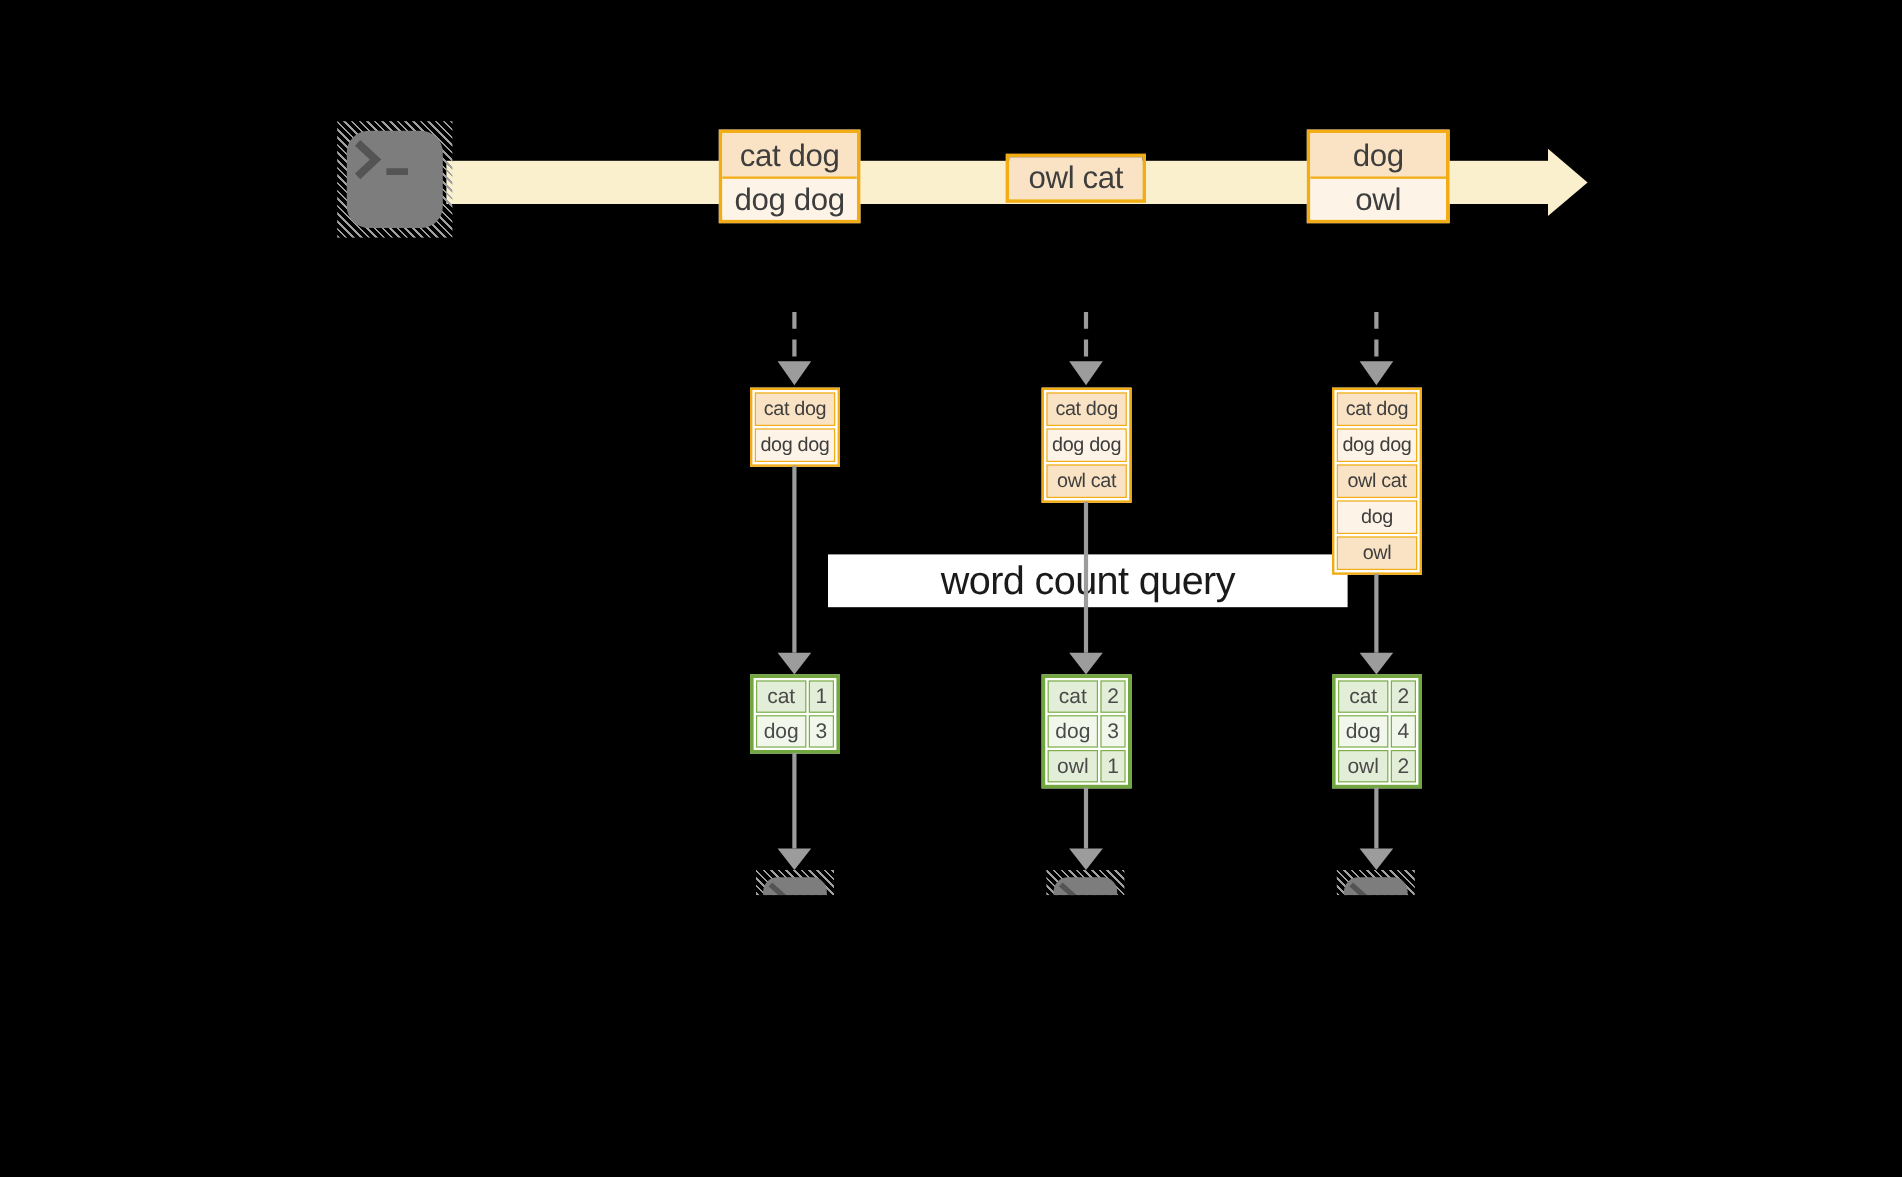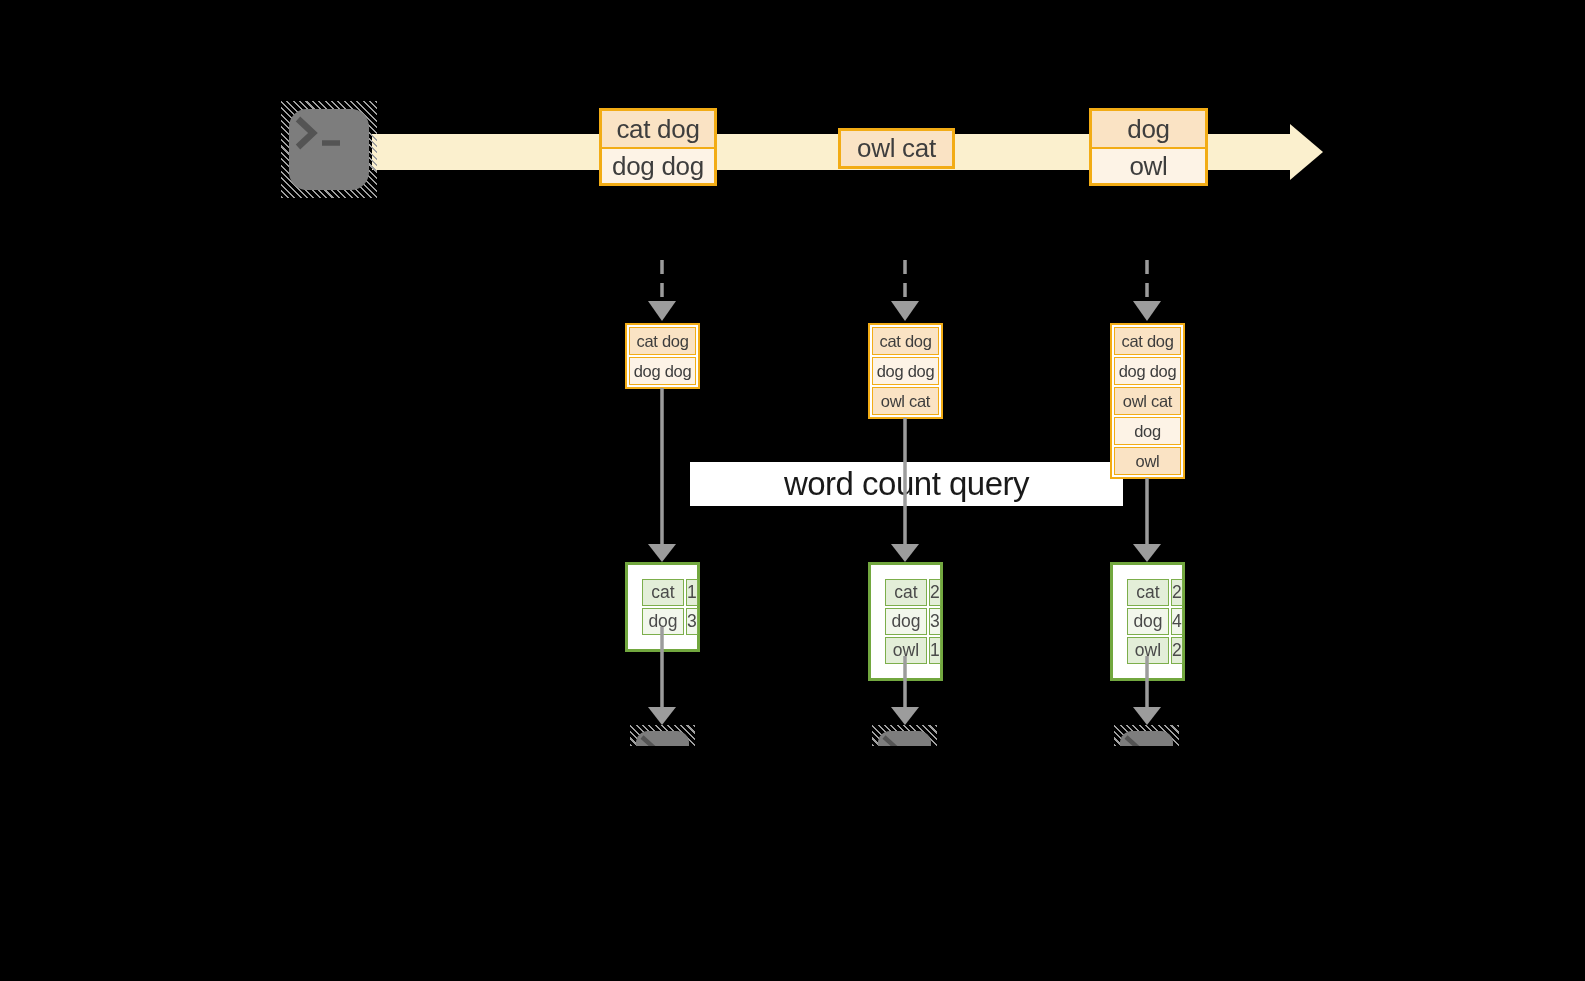--- a/index.html
+++ b/index.html
@@ -77,21 +77,21 @@
   .label-band {
     position:absolute; left:690px; top:462px; width:433px; height:44px; z-index:1;
     background: var(--band_bg, #FFFFFF);
     display:flex; align-items:center; justify-content:center;
     font-size:33px; letter-spacing:-0.5px; color:var(--label_text,#1A1A1A);
   }
 
   
   .ctable {
     position:absolute; top:562px; width:75px; z-index:2;
-    border:3px solid var(--green_border,#72A73F); background:#fff; padding:14px;
+    border:3px solid var(--green_border,#72A73F); background:#fff; padding:2px;
     display:flex; flex-direction:column; gap:2px;
   }
   .trow { display:flex; gap:2px; height:27px; }
   .tword, .tnum {
     border:1.5px solid var(--green_cell_border,#7CAE4B);
     display:flex; align-items:center; justify-content:center;
     font-size:17.5px; color:#4a4a4a;
   }
   .tword { flex:0 0 42px; }
   .tnum  { flex:1; }

